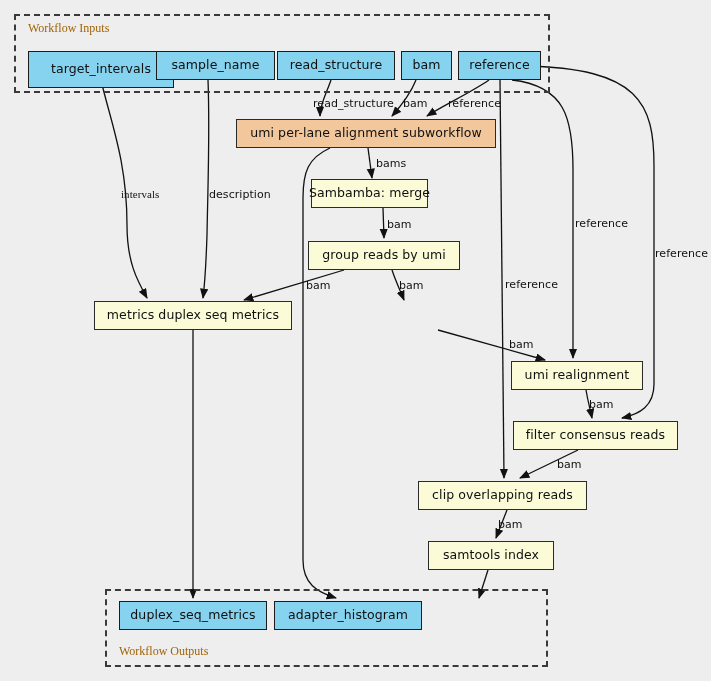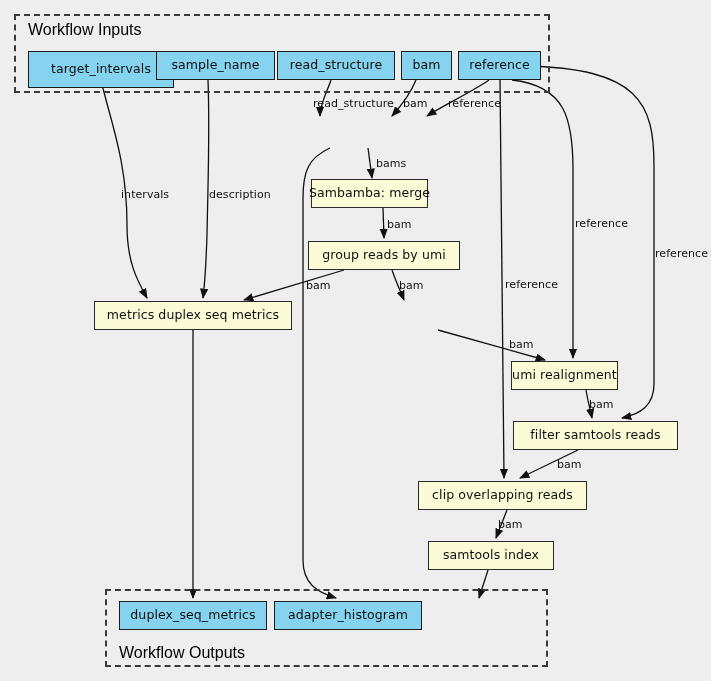--- a/index.html
+++ b/index.html
@@ -52,23 +52,23 @@
   }
   .cluster {
     position: absolute;
     box-sizing: border-box;
     border: 2px dashed #3a3a3a;
     background: transparent;
     z-index: 1;
   }
   .cluster-label {
     position: absolute;
-    font-family: Liberation Sans, sans-serif;
-    font-size: 16px;
-    color: #000000;
+    font-family: Liberation Serif, serif;
+    font-size: 12px;
+    color: #a16207;
     white-space: nowrap;
     z-index: 2;
   }
   .elabel {
     position: absolute;
     font-size: 11px;
     color: #111111;
     white-space: nowrap;
     line-height: 1;
     z-index: 4;
@@ -140,34 +140,37 @@
   <div class="node io" style="left:277px; top:51px; width:118px; height:29px;">
     <span>read_structure</span>
   </div>
   <div class="node io" style="left:401px; top:51px; width:51px; height:29px;">
     <span>bam</span>
   </div>
   <div class="node io" style="left:458px; top:51px; width:83px; height:29px;">
     <span>reference</span>
   </div>
 
+  <div class="node sub" style="left:236px; top:119px; width:260px; height:29px;">
+    <span>umi per-lane alignment subworkflow</span>
+  </div>
   <div class="node step" style="left:311px; top:179px; width:117px; height:29px;">
     <span>Sambamba: merge</span>
   </div>
   <div class="node step" style="left:308px; top:241px; width:152px; height:29px;">
     <span>group reads by umi</span>
   </div>
   <div class="node step" style="left:94px; top:301px; width:198px; height:29px;">
     <span>metrics duplex seq metrics</span>
   </div>
-  <div class="node step" style="left:511px; top:361px; width:107px; height:29px;justify-content:center;">
+  <div class="node step" style="left:511px; top:361px; width:132px; height:29px;justify-content:center;">
     <span>umi realignment</span>
   </div>
   <div class="node step" style="left:513px; top:421px; width:165px; height:29px;">
-    <span>filter samtools reads</span>
+    <span>filter consensus reads</span>
   </div>
   <div class="node step" style="left:418px; top:481px; width:169px; height:29px;">
     <span>clip overlapping reads</span>
   </div>
   <div class="node step" style="left:428px; top:541px; width:126px; height:29px;">
     <span>samtools index</span>
   </div>
 
   <div class="cluster" style="left:105px; top:589px; width:443px; height:78px;"></div>
   <div class="cluster-label" style="left:119px; top:644px;">Workflow Outputs</div>
@@ -175,21 +178,21 @@
   <div class="node io" style="left:119px; top:601px; width:148px; height:29px;">
     <span>duplex_seq_metrics</span>
   </div>
   <div class="node io" style="left:274px; top:601px; width:148px; height:29px;">
     <span>adapter_histogram</span>
   </div>
 
   <div class="elabel" style="left:313px; top:98px;">read_structure</div>
   <div class="elabel" style="left:403px; top:98px;">bam</div>
   <div class="elabel" style="left:448px; top:98px;">reference</div>
-  <div class="elabel" style="left:121px; top:189px;">intervals</div>
+  <div class="elabel" style="left:121px; top:189px;font-family:Liberation Serif, serif;">intervals</div>
   <div class="elabel" style="left:209px; top:189px;">description</div>
   <div class="elabel" style="left:376px; top:158px;text-align:center;">bams</div>
   <div class="elabel" style="left:387px; top:219px;">bam</div>
   <div class="elabel" style="left:306px; top:280px;">bam</div>
   <div class="elabel" style="left:399px; top:280px;">bam</div>
   <div class="elabel" style="left:505px; top:279px;">reference</div>
   <div class="elabel" style="left:575px; top:218px;">reference</div>
   <div class="elabel" style="left:655px; top:248px;">reference</div>
   <div class="elabel" style="left:509px; top:339px;">bam</div>
   <div class="elabel" style="left:589px; top:399px;">bam</div>

